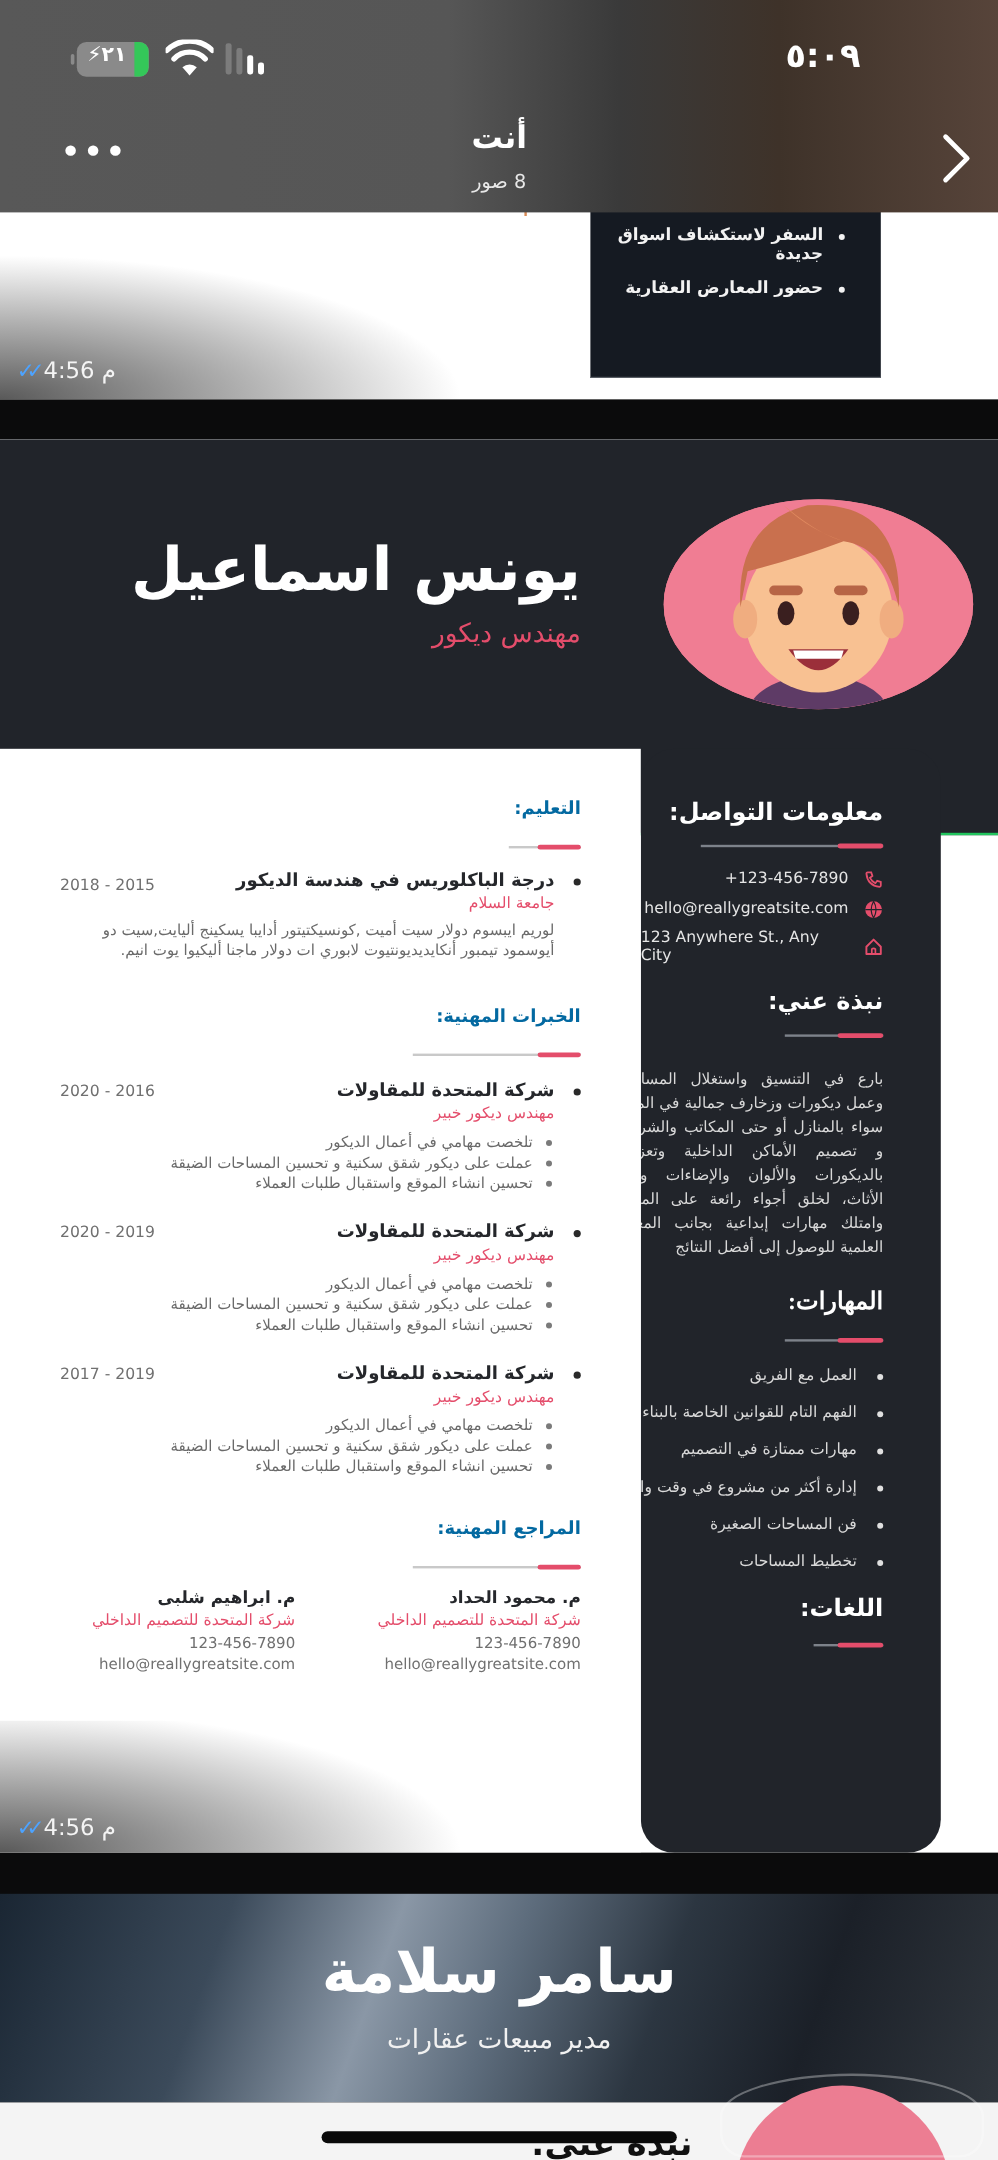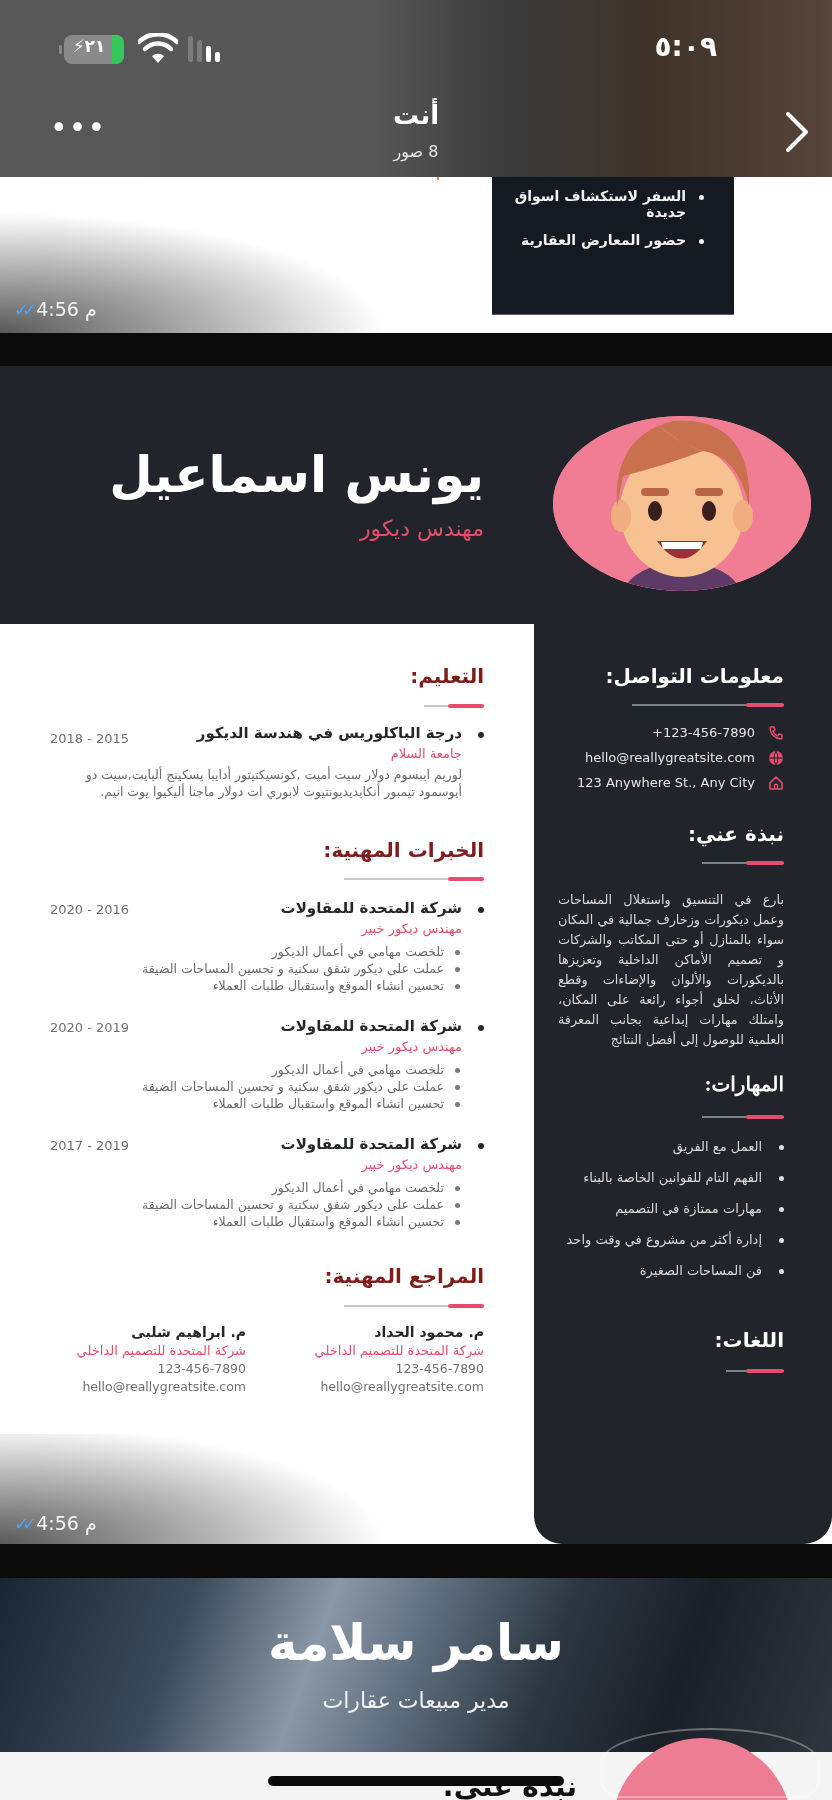--- a/index.html
+++ b/index.html
@@ -40,35 +40,35 @@
     .more-btn { position: absolute; left: 50px; top: 118px; color: #fff; font-size: 30px; letter-spacing: 1px; line-height: 20px; }
     .back-btn { position: absolute; right: 22px; top: 110px; width: 26px; height: 44px; }
 
     
     .resume { position: absolute; left: 0; top: 366px; width: 832px; height: 1178px; background: #ffffff; overflow: hidden; }
     .res-header { position: absolute; left: 0; top: 0; width: 832px; height: 330px; background: #21242a; border-bottom: 2px solid #22c55e; }
     .res-name { position: absolute; right: 348px; top: 80px; color: #ffffff; font-size: 50px; font-weight: bold; direction: rtl; white-space: nowrap; }
     .res-role { position: absolute; right: 348px; top: 150px; color: #e44d6b; font-size: 22px; direction: rtl; }
     .avatar { position: absolute; left: 553px; top: 50px; width: 258px; height: 175px; border-radius: 50%; background: #f07d93; overflow: hidden; }
 
-    .sidebar { position: absolute; left: 534px; top: 258px; width: 298px; height: 920px; background: #21242a; direction: rtl; border-radius: 28px; }
+    .sidebar { position: absolute; left: 534px; top: 258px; width: 250px; height: 920px; background: #21242a; direction: rtl; border-radius: 28px; }
     .side-h { position: absolute; right: 48px; color: #ffffff; font-size: 20px; font-weight: bold; }
     .rule { position: absolute; height: 3px; }
     .rule .grey { position: absolute; left: 0; top: 1px; height: 2px; background: #7d828a; }
     .rule .red { position: absolute; right: 0; top: 0; height: 4px; background: #e44d6b; border-radius: 2px; }
     .contact-row { position: absolute; right: 48px; display: flex; align-items: center; gap: 12px; color: #e6e6e6; font-size: 13px; direction: rtl; }
     .contact-row .ic { width: 17px; height: 17px; color: #e44d6b; display: flex; align-items: center; justify-content: center; }
     .contact-row .tx { direction: ltr; }
     .about-text { position: absolute; right: 48px; width: 226px; color: #d9d9d9; font-size: 12.8px; line-height: 20px; text-align: justify; }
     .side-list { position: absolute; right: 48px; list-style: none; }
     .side-list li { color: #d9d9d9; font-size: 13px; position: relative; padding-right: 22px; height: 31px; white-space: nowrap; }
     .side-list li::before { content: ""; position: absolute; right: 0; top: 6px; width: 5px; height: 5px; border-radius: 50%; background: #e0e0e0; }
 
     .main { position: absolute; left: 0; top: 258px; width: 534px; height: 920px; background: #ffffff; direction: rtl; }
-    .main-h { position: absolute; right: 50px; color: #7f1d1d; font-size: 20px; font-weight: bold; }
+    .main-h { position: absolute; right: 50px; color: #0369a1; font-size: 15px; font-weight: bold; }
     .m-rule .grey { background: #c9c9c9; }
     .entry-title { position: absolute; right: 50px; color: #25272b; font-size: 15px; font-weight: bold; padding-right: 22px; }
     .entry-title::before { content: ""; position: absolute; right: 0; top: 8px; width: 6px; height: 6px; border-radius: 50%; background: #2a2a2a; }
     .entry-date { position: absolute; left: 50px; color: #707070; font-size: 13px; direction: ltr; }
     .entry-sub { position: absolute; right: 72px; color: #e44d6b; font-size: 13px; }
     .entry-desc { position: absolute; right: 72px; width: 420px; color: #6a6a6a; font-size: 12.5px; line-height: 17px; }
     .entry-bullets { position: absolute; right: 72px; list-style: none; }
     .entry-bullets li { color: #6a6a6a; font-size: 12.5px; height: 17px; position: relative; padding-right: 18px; white-space: nowrap; }
     .entry-bullets li::before { content: ""; position: absolute; right: 2px; top: 6px; width: 5px; height: 5px; border-radius: 50%; background: #7a7a7a; }
     .ref { position: absolute; width: 230px; text-align: right; }
@@ -204,20 +204,21 @@
     <div class="rule" style="right:48px;top:491px;width:82px;">
       <div class="grey" style="width:82px;"></div>
       <div class="red" style="width:38px;"></div>
     </div>
     <ul class="side-list" style="top:515px;">
       <li>العمل مع الفريق</li>
       <li>الفهم التام للقوانين الخاصة بالبناء</li>
       <li>مهارات ممتازة في التصميم</li>
       <li>إدارة أكثر من مشروع في وقت واحد</li>
       <li>فن المساحات الصغيرة</li>
+      <li>تخطيط المساحات</li>
     </ul>
 
     <div class="side-h" style="top:704px;">اللغات:</div>
     <div class="rule" style="right:48px;top:745px;width:58px;">
       <div class="grey" style="width:58px;"></div>
       <div class="red" style="width:38px;"></div>
     </div>
   </div>
 
   <div class="main">

